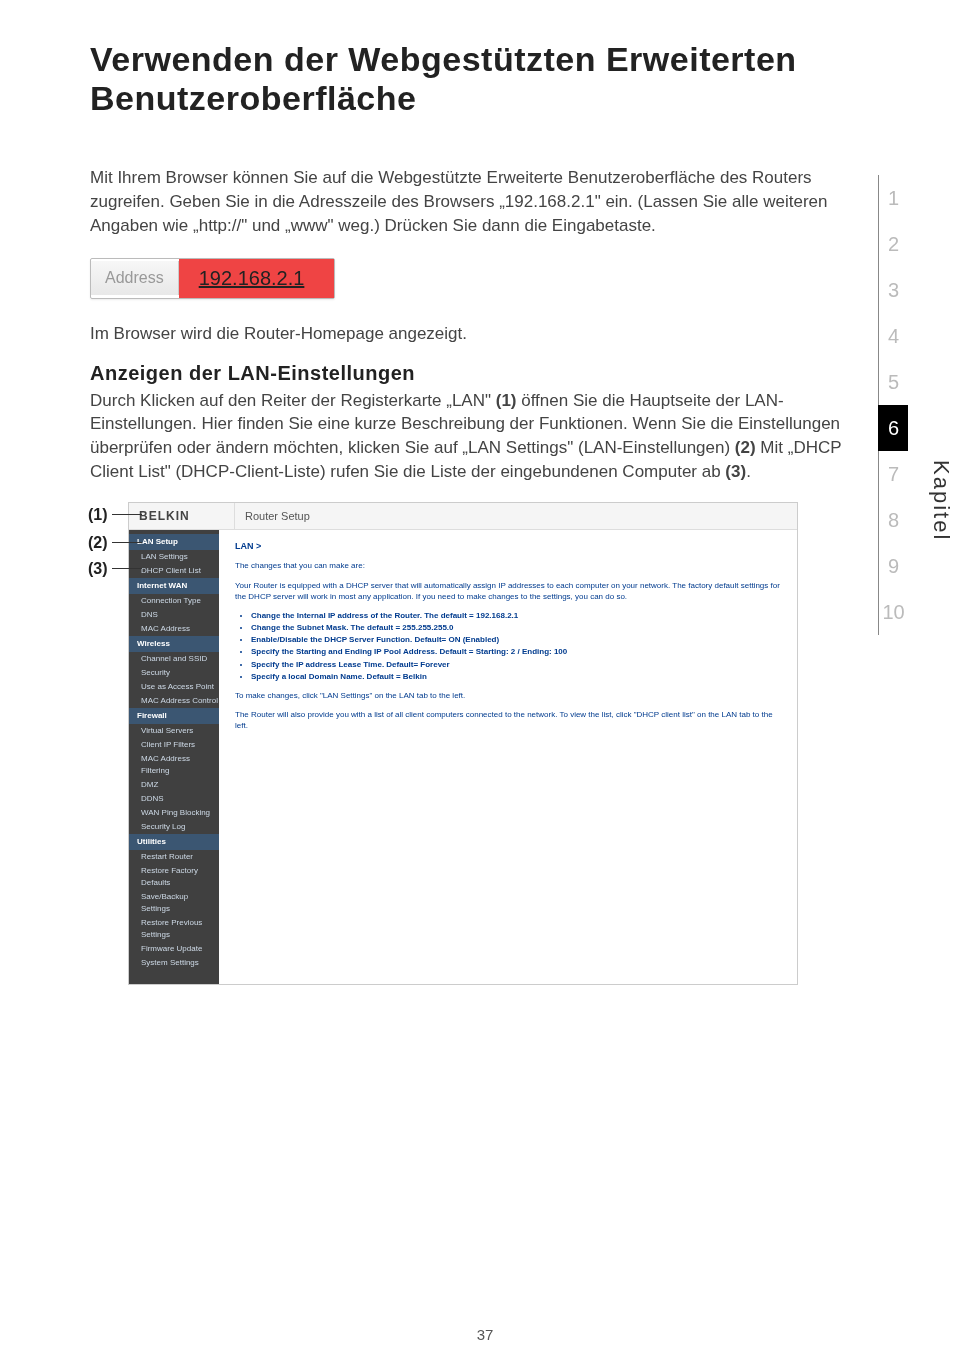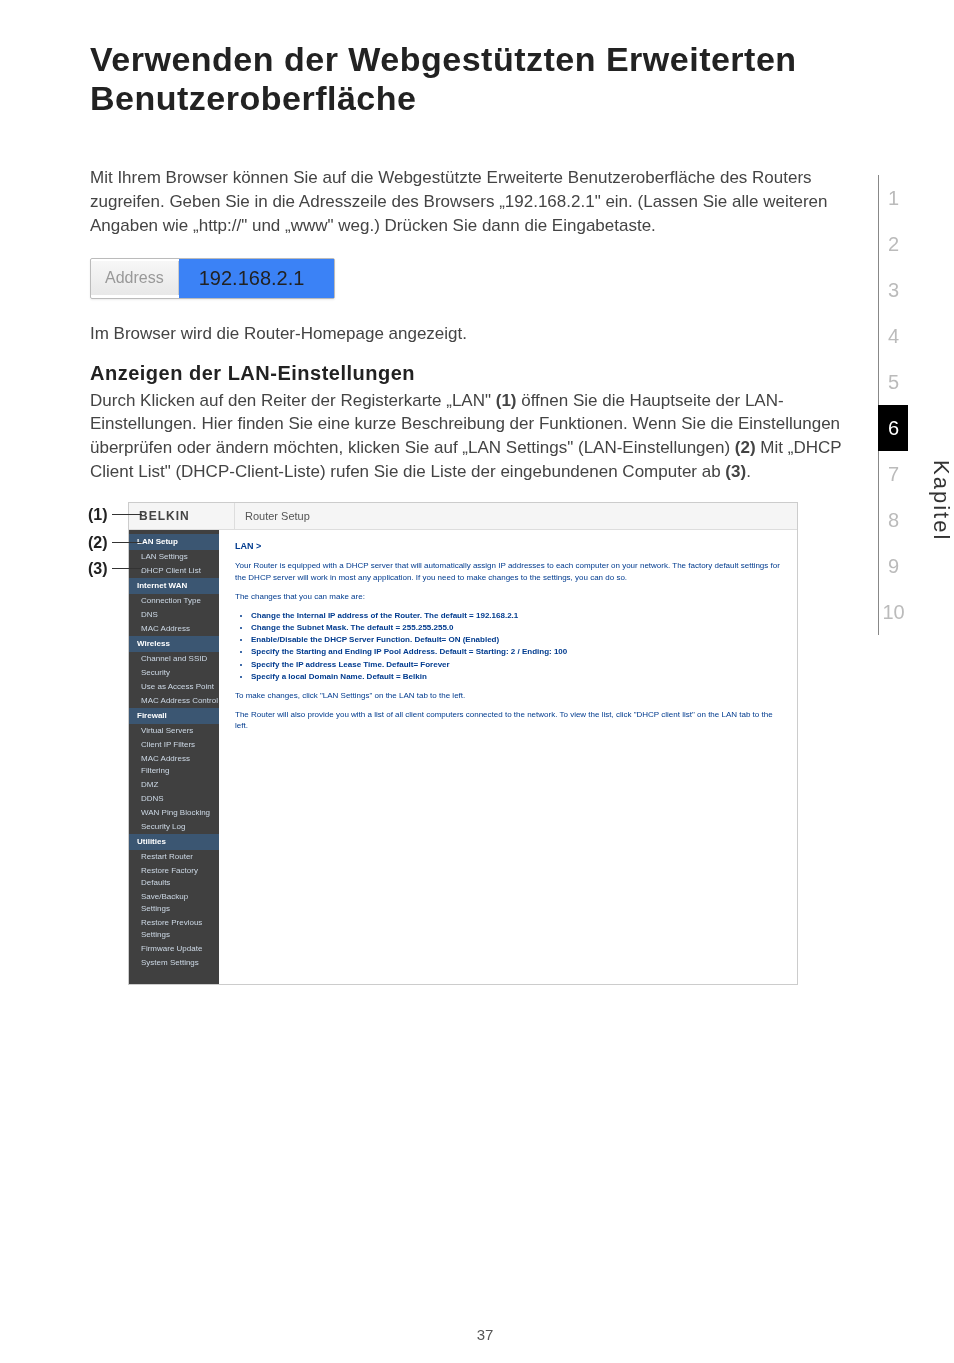--- a/index.html
+++ b/index.html
@@ -42,21 +42,22 @@
       background: linear-gradient(#f7f7f7,#e8e8e8);
       padding: 8px 14px;
       font-size: 16px;
       color: #999;
       border-right: 1px solid #ccc;
     }
     .address-value {
       padding: 8px 30px 8px 20px;
       font-size: 20px;
       color: #222;
-      background:#3b82f6;
+      background:#ef4444;
+      text-decoration:underline;
     }
     .below-intro {
       font-size: 17px;
       color: #444;
       margin-bottom: 18px;
     }
     h2 {
       font-family: "Arial Narrow", Arial, sans-serif;
       font-weight: 700;
       font-size: 20px;
@@ -258,22 +259,22 @@
             <div class="group">Utilities</div>
             <div class="item">Restart Router</div>
             <div class="item">Restore Factory Defaults</div>
             <div class="item">Save/Backup Settings</div>
             <div class="item">Restore Previous Settings</div>
             <div class="item">Firmware Update</div>
             <div class="item">System Settings</div>
           </div>
         <div class="router-content">
           <div class="crumb">LAN &gt;</div>
+          <p>The changes that you can make are:</p>
           <p>Your Router is equipped with a DHCP server that will automatically assign IP addresses to each computer on your network. The factory default settings for the DHCP server will work in most any application. If you need to make changes to the settings, you can do so.</p>
-          <p>The changes that you can make are:</p>
           <ul id="router-bullets">
               <li>Change the Internal IP address of the Router. The default = 192.168.2.1</li>
               <li>Change the Subnet Mask. The default = 255.255.255.0</li>
               <li>Enable/Disable the DHCP Server Function. Default= ON (Enabled)</li>
               <li>Specify the Starting and Ending IP Pool Address. Default = Starting: 2 / Ending: 100</li>
               <li>Specify the IP address Lease Time. Default= Forever</li>
               <li>Specify a local Domain Name. Default = Belkin</li>
             </ul>
           <p>To make changes, click "LAN Settings" on the LAN tab to the left.</p>
           <p>The Router will also provide you with a list of all client computers connected to the network. To view the list, click "DHCP client list" on the LAN tab to the left.</p>

